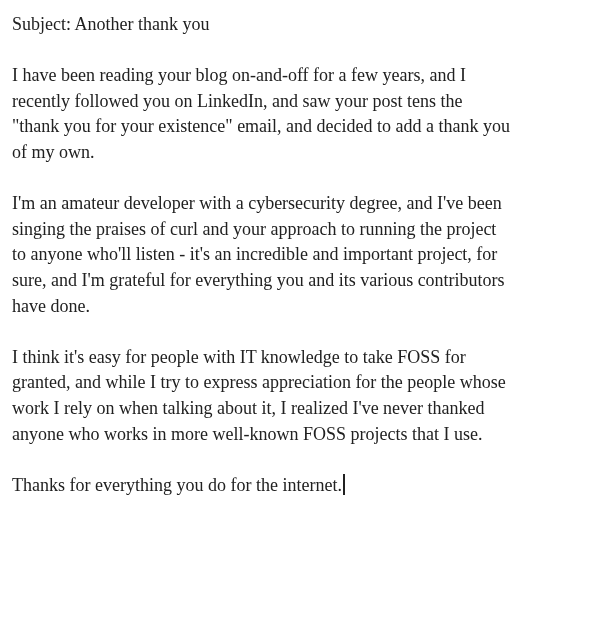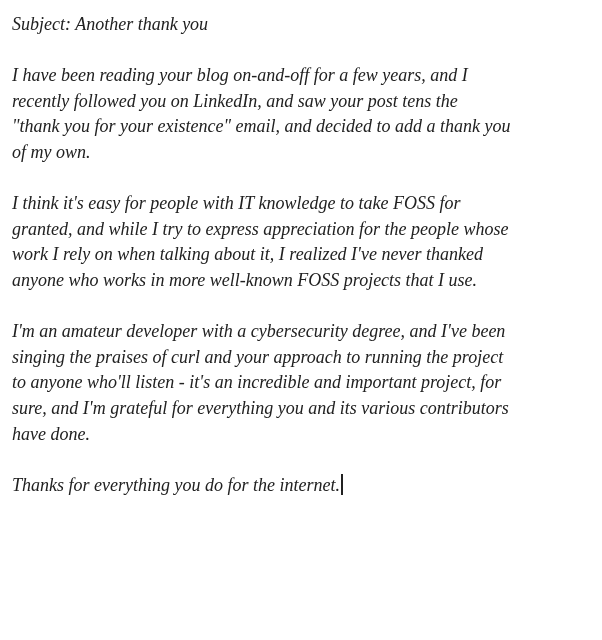--- a/index.html
+++ b/index.html
@@ -22,21 +22,20 @@
   }
   .editor {
     position: absolute;
     left: 0; top: 0;
     width: 602px;
     height: 640px;
     padding: 12px 8px 10px 12px;
     font-size: 18px;
     line-height: 25.6px;
     cursor: text;
-    font-style: italic;
   }
   .para {
     white-space: pre-line;
     margin: 0 0 25.6px 0;
   }
   .para.last { margin-bottom: 4px; }
   .caret {
     display: inline-block;
     width: 2px;
     height: 21px;
@@ -48,24 +47,24 @@
 </head>
 <body>
 
 <div class="page">
   <div class="editor">
     <div class="para">Subject: Another thank you</div>
     <div class="para">I have been reading your blog on-and-off for a few years, and I
 recently followed you on LinkedIn, and saw your post tens the
 "thank you for your existence" email, and decided to add a thank you
 of my own.</div>
-    <div class="para">I think it's easy for people with IT knowledge to take FOSS for
-granted, and while I try to express appreciation for the people whose
-work I rely on when talking about it, I realized I've never thanked
-anyone who works in more well-known FOSS projects that I use.</div>
     <div class="para">I'm an amateur developer with a cybersecurity degree, and I've been
 singing the praises of curl and your approach to running the project
 to anyone who'll listen - it's an incredible and important project, for
 sure, and I'm grateful for everything you and its various contributors
 have done.</div>
+    <div class="para">I think it's easy for people with IT knowledge to take FOSS for
+granted, and while I try to express appreciation for the people whose
+work I rely on when talking about it, I realized I've never thanked
+anyone who works in more well-known FOSS projects that I use.</div>
     <div class="para last"><span>Thanks for everything you do for the internet.</span><span class="caret"></span></div>
   </div>
 </div>
 
 </body></html>

